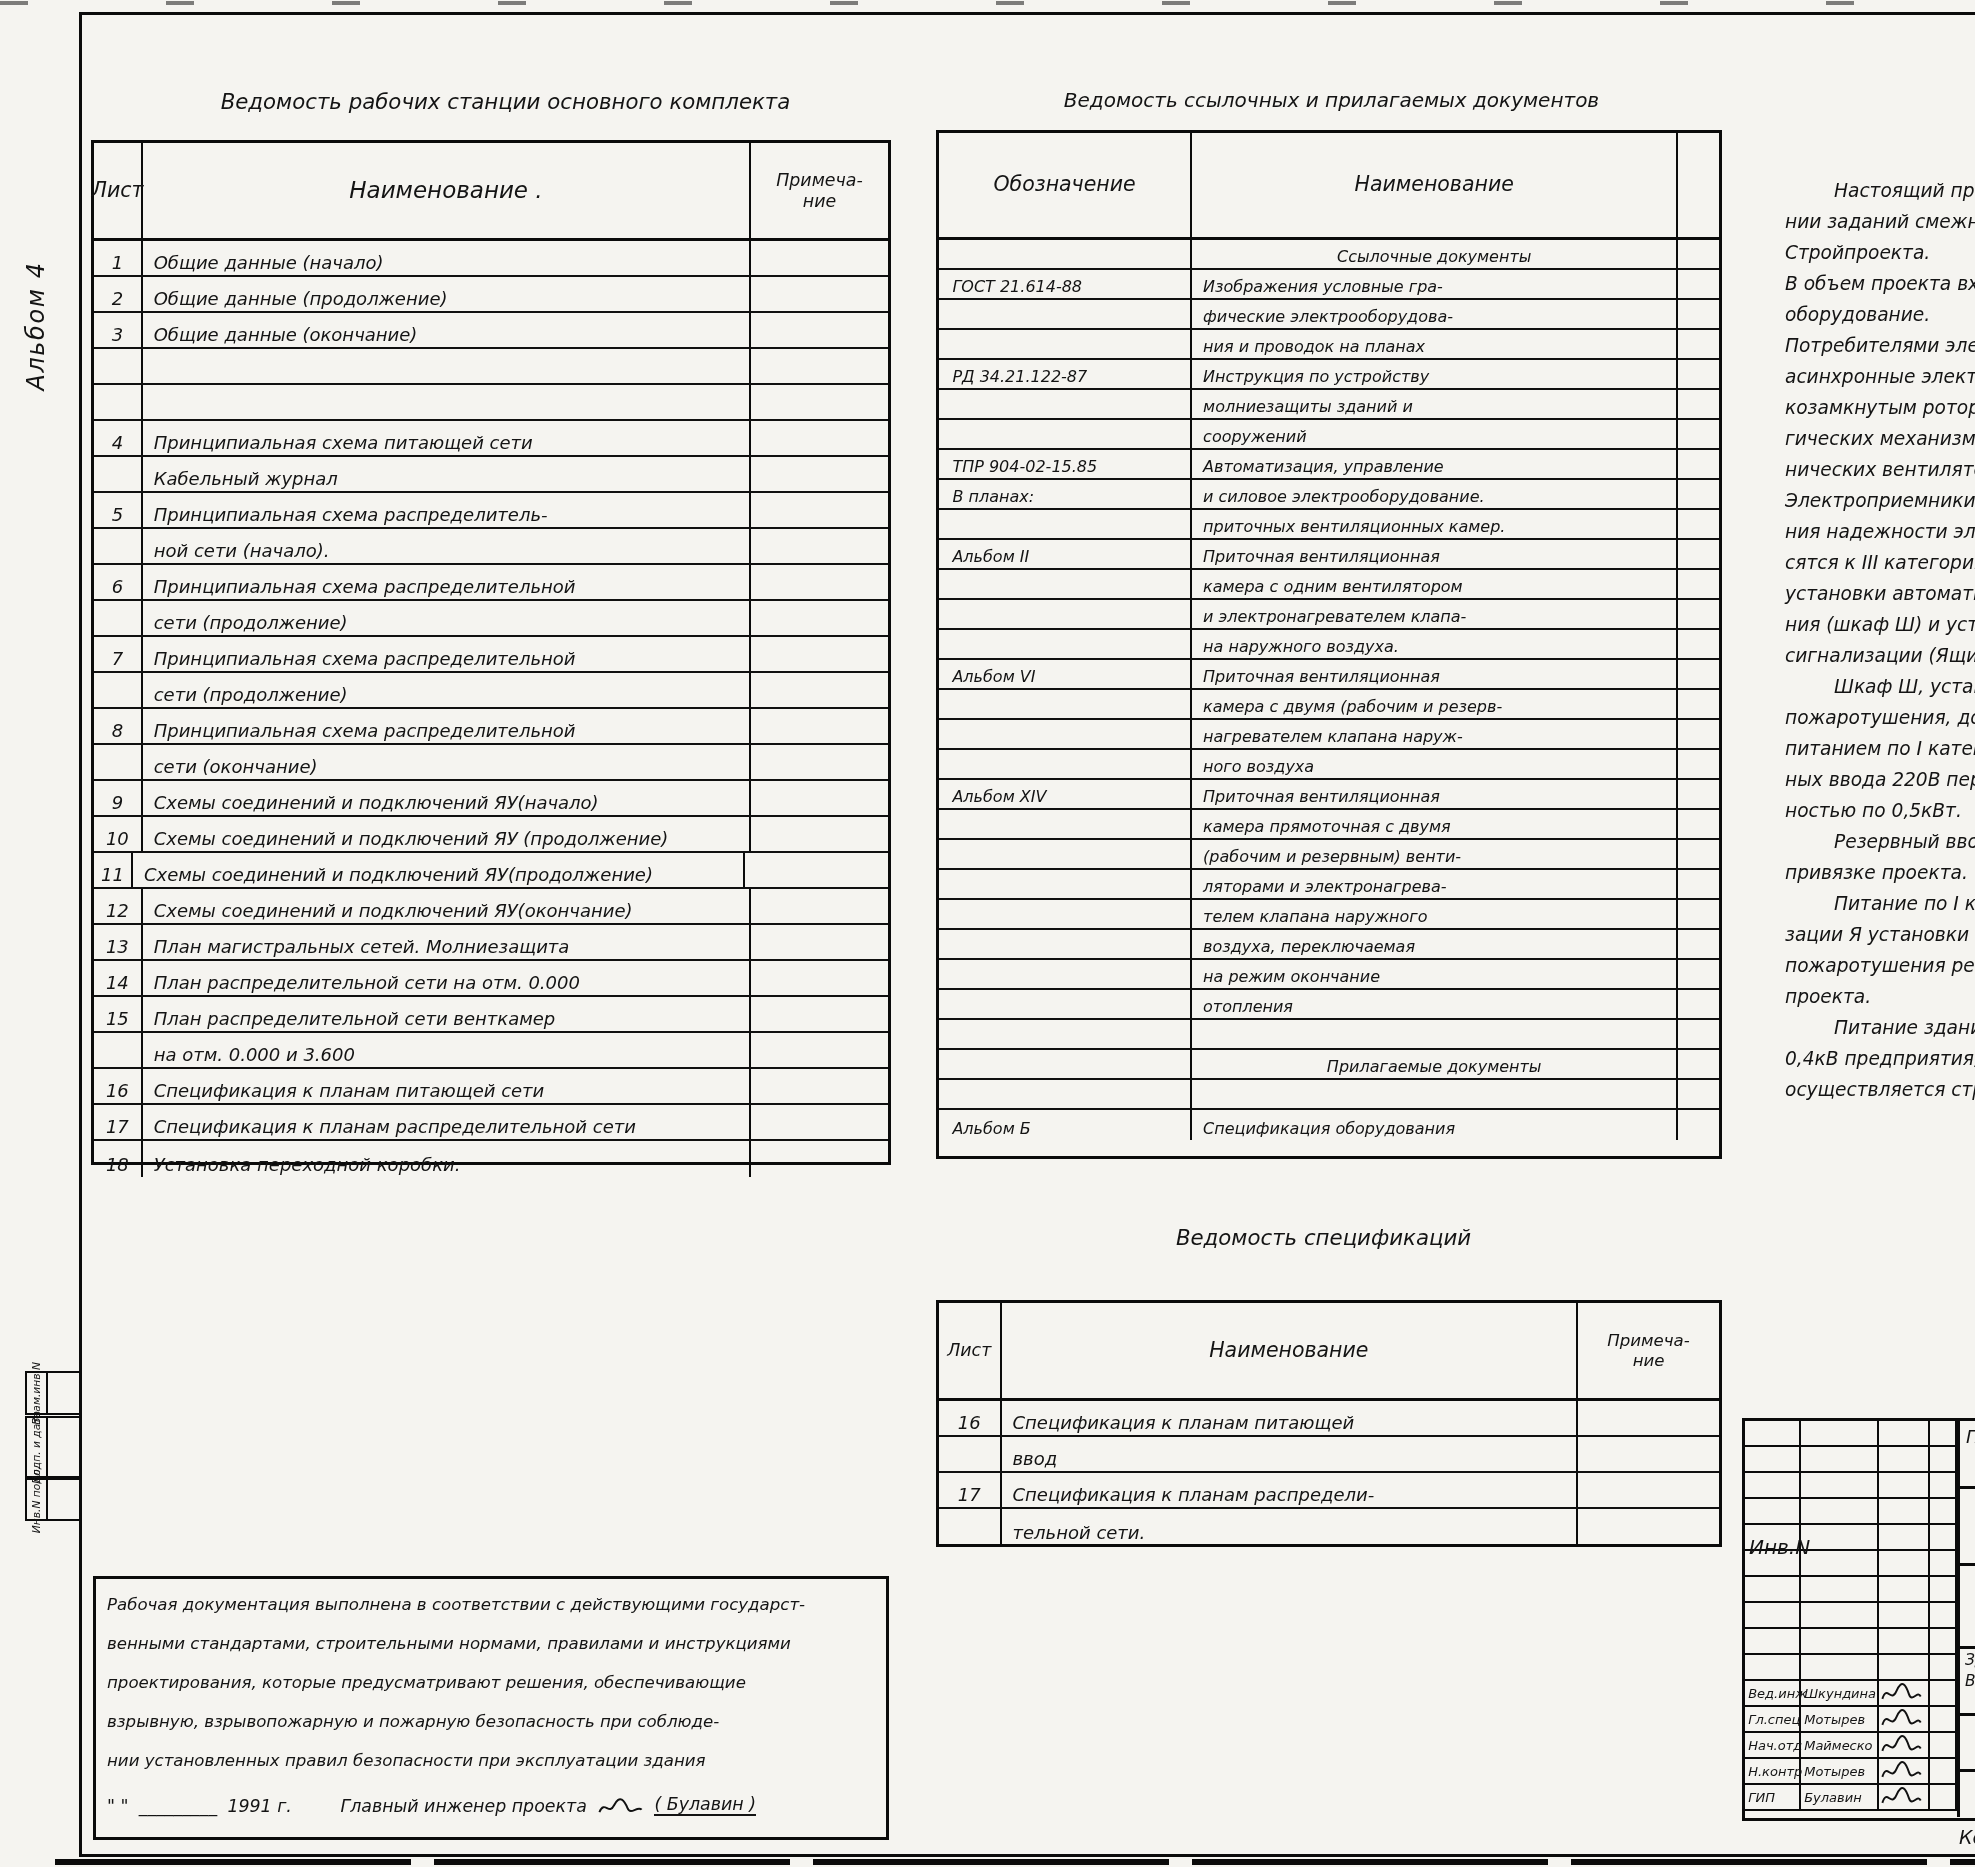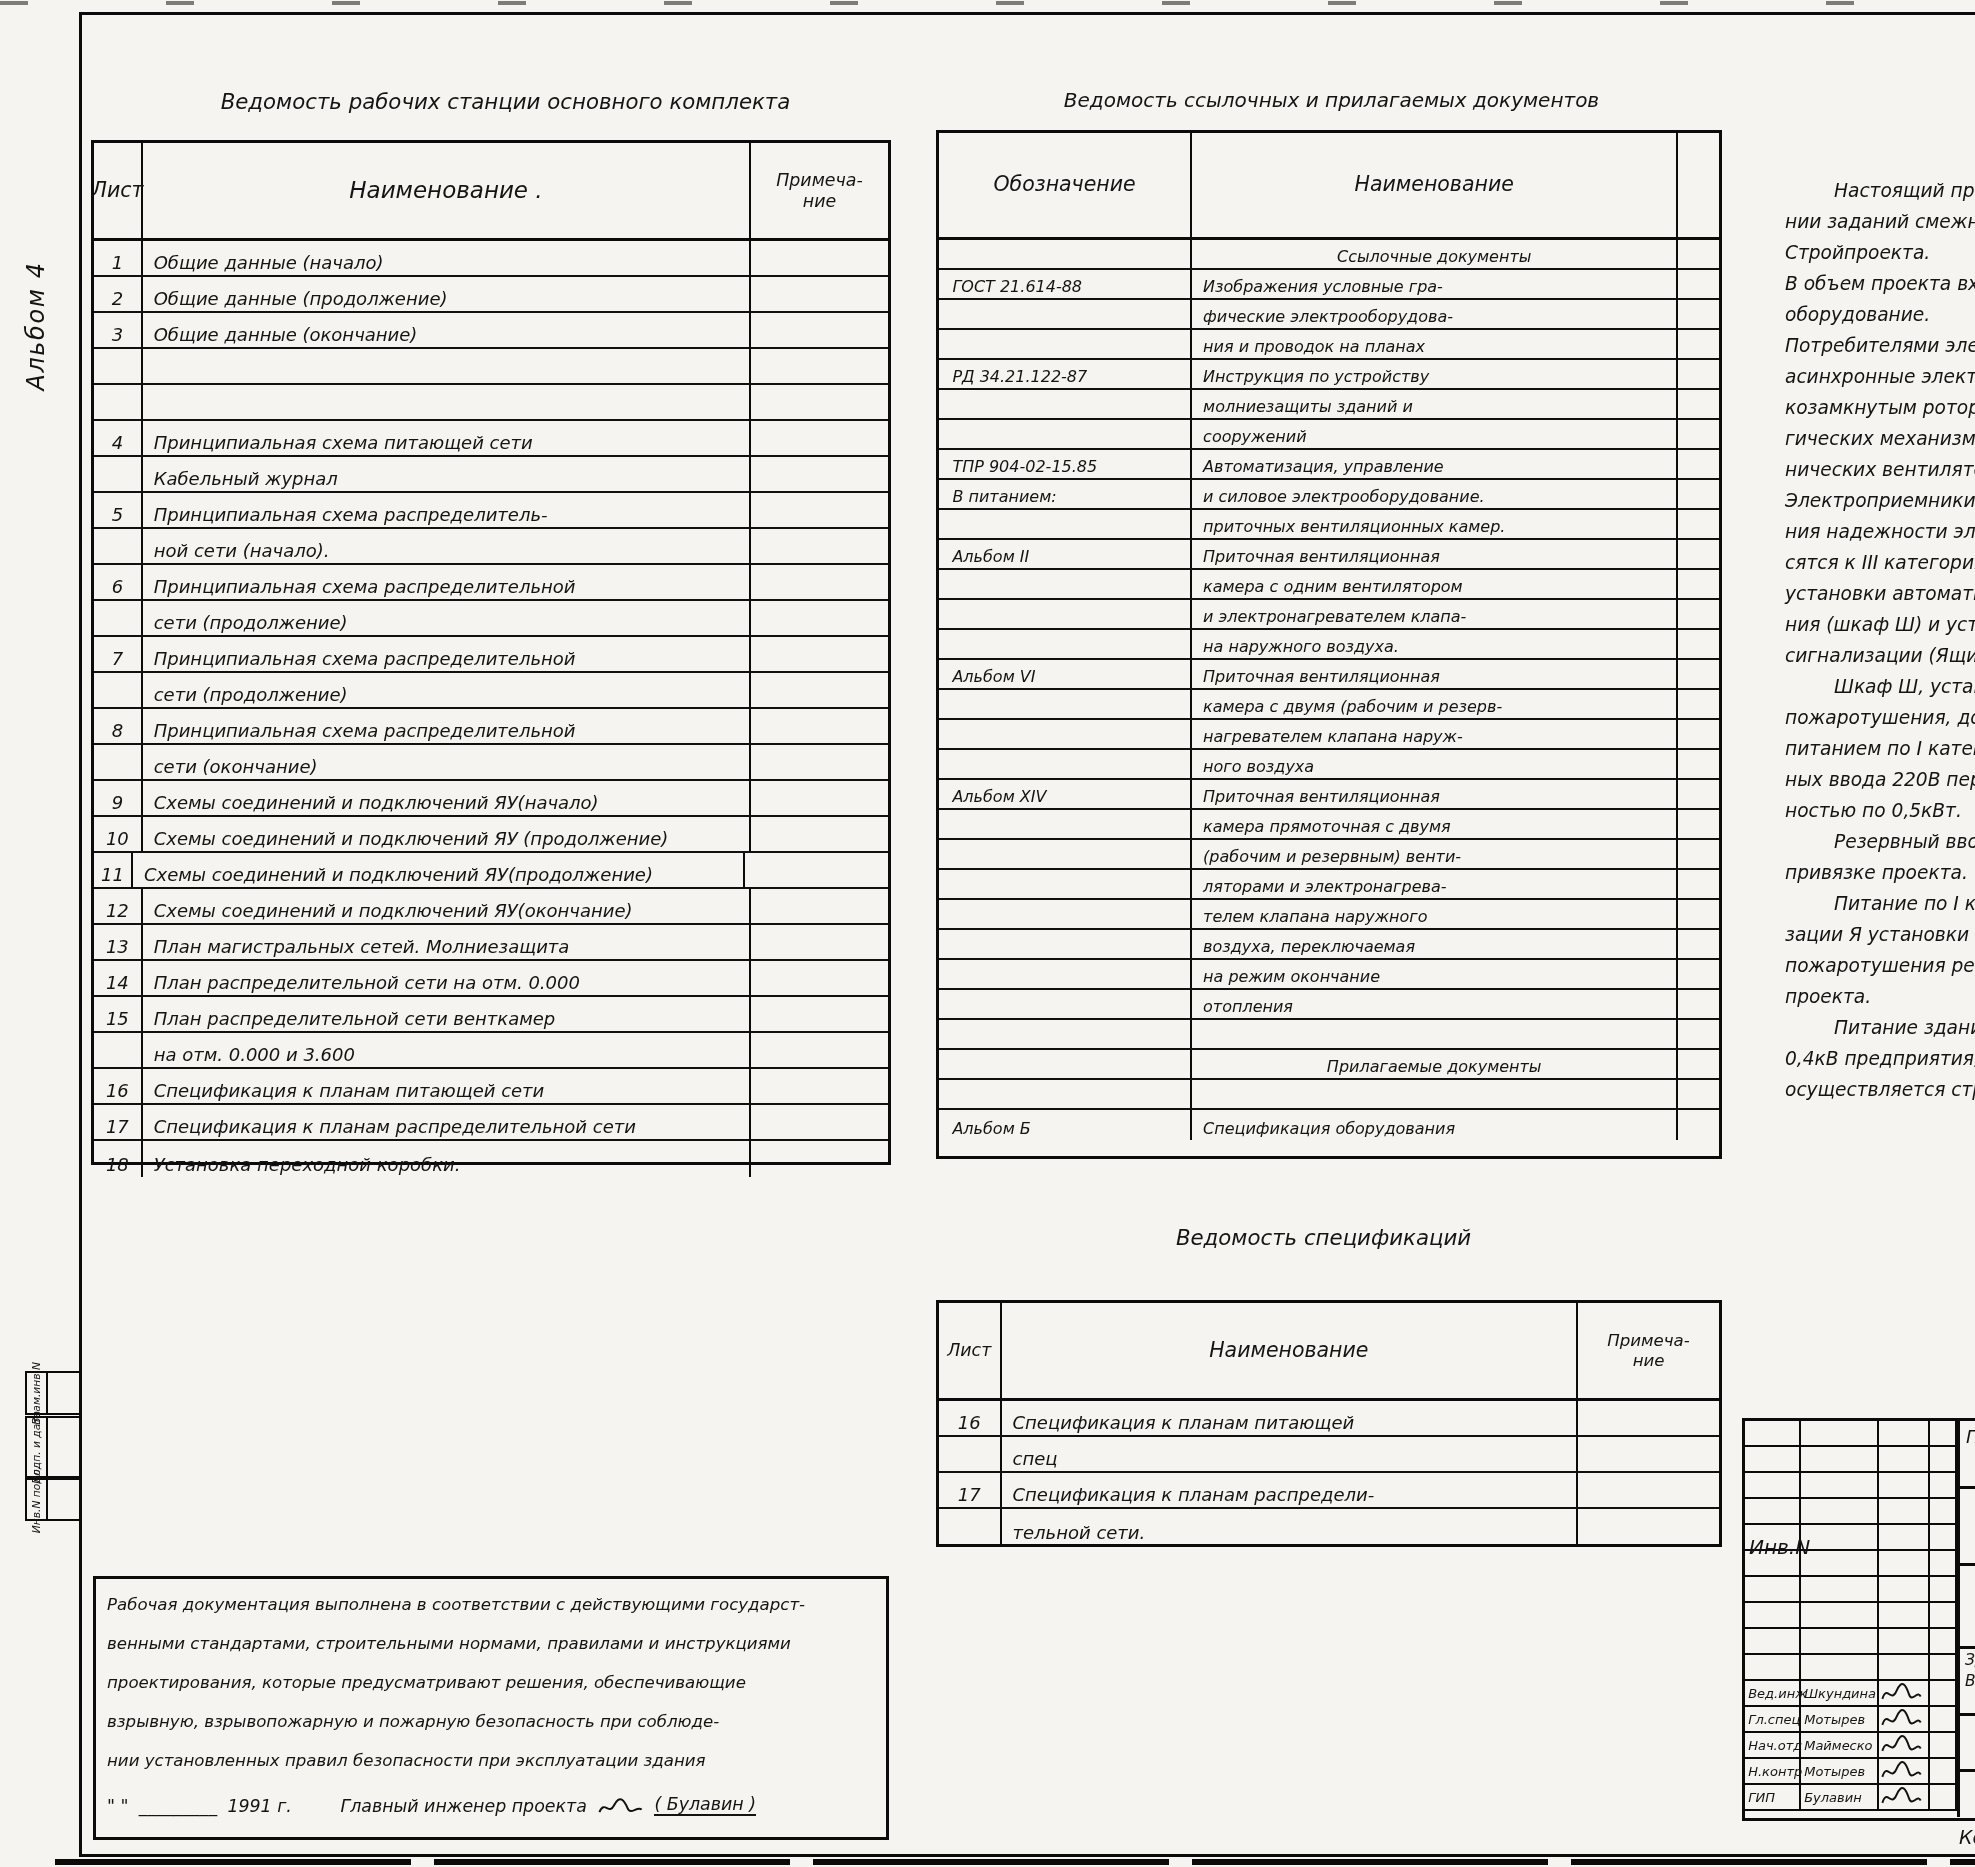--- a/index.html
+++ b/index.html
@@ -310,21 +310,21 @@
           <div class="cell" style="width:41px;"></div>
         </div>
 
         <div class="vrow">
           <div class="cell" style="width:255px;padding-left:13.4px;">ТПР 904-02-15.85</div>
           <div class="cell" style="width:490px;">Автоматизация, управление</div>
           <div class="cell" style="width:41px;"></div>
         </div>
 
         <div class="vrow">
-          <div class="cell" style="width:255px;padding-left:13.4px;">В питанием:</div>
+          <div class="cell" style="width:255px;padding-left:13.4px;">В планах:</div>
           <div class="cell" style="width:490px;">и силовое электрооборудование.</div>
           <div class="cell" style="width:41px;"></div>
         </div>
 
         <div class="vrow">
           <div class="cell" style="width:255px;padding-left:13.4px;"></div>
           <div class="cell" style="width:490px;">приточных вентиляционных камер.</div>
           <div class="cell" style="width:41px;"></div>
         </div>
 
@@ -529,21 +529,21 @@
     <div>
 
         <div class="vrow">
           <div class="cell cnum" style="width:63px;">16</div>
           <div class="cell" style="width:581px;">Спецификация к планам питающей</div>
           <div class="cell" style="width:142px;"></div>
         </div>
 
         <div class="vrow">
           <div class="cell cnum" style="width:63px;"></div>
-          <div class="cell" style="width:581px;">спец</div>
+          <div class="cell" style="width:581px;">ввод</div>
           <div class="cell" style="width:142px;"></div>
         </div>
 
         <div class="vrow">
           <div class="cell cnum" style="width:63px;">17</div>
           <div class="cell" style="width:581px;">Спецификация к планам распредели-</div>
           <div class="cell" style="width:142px;"></div>
         </div>
 
         <div class="vrow">

